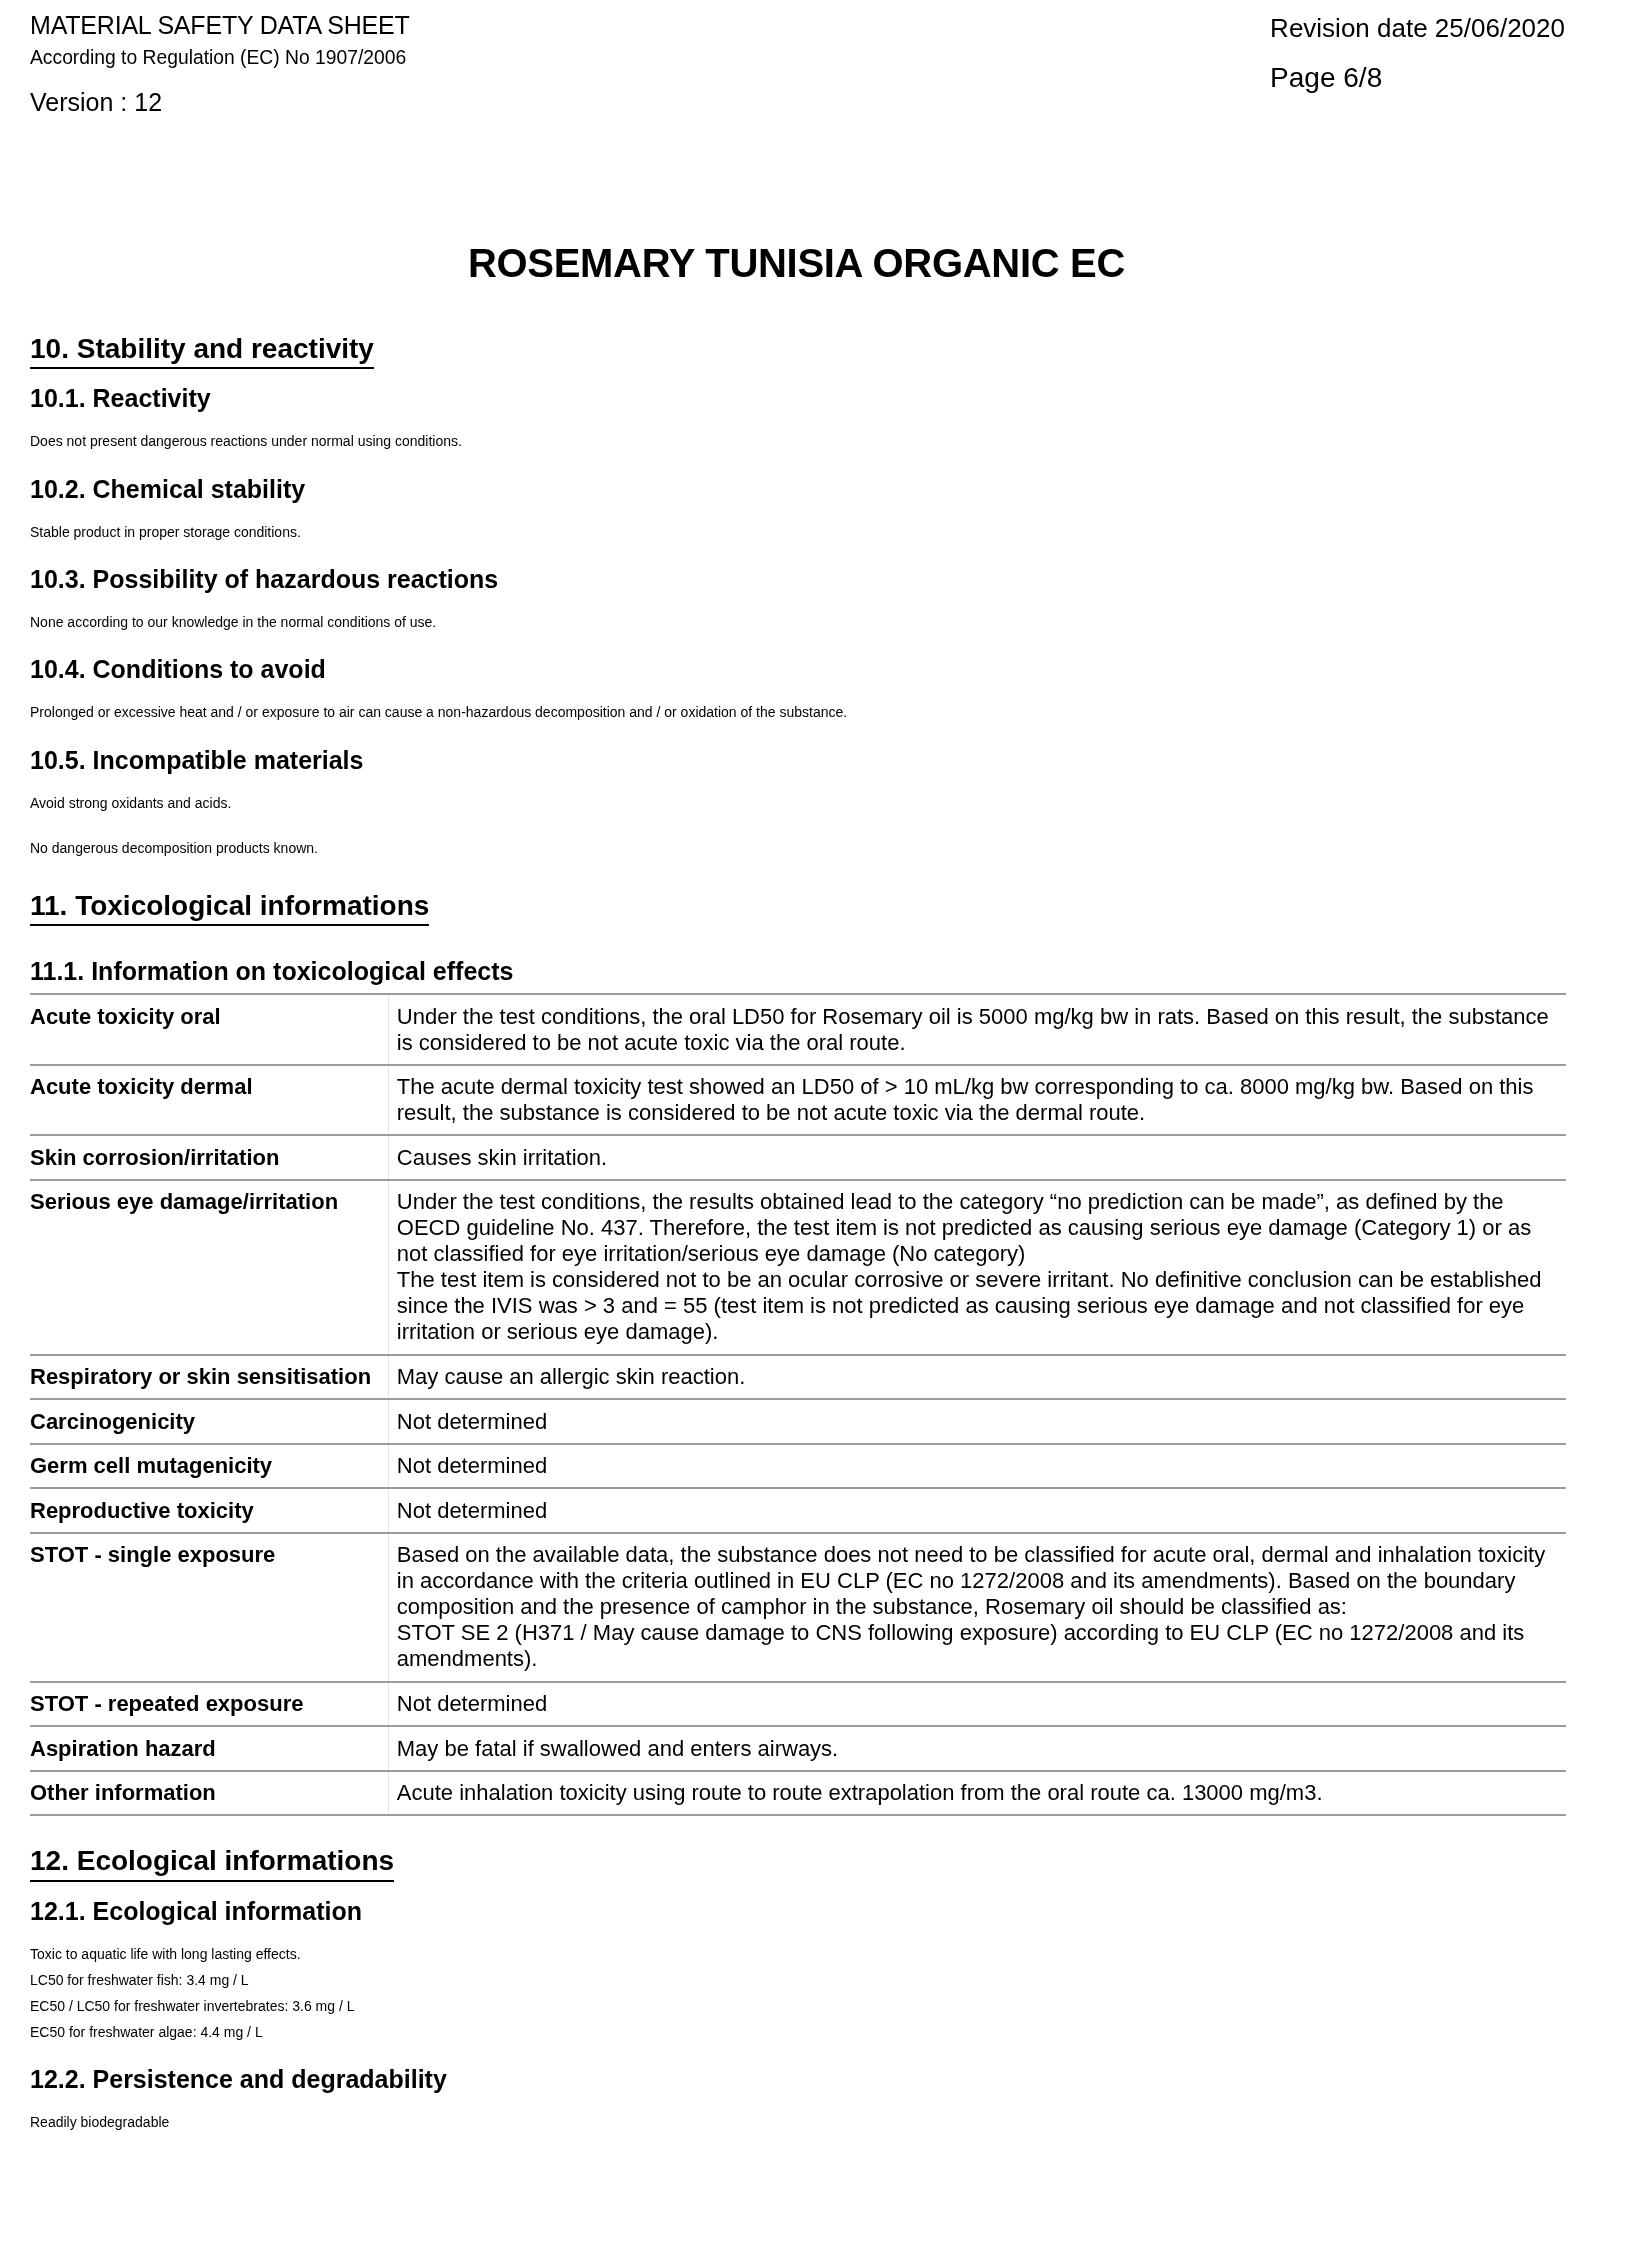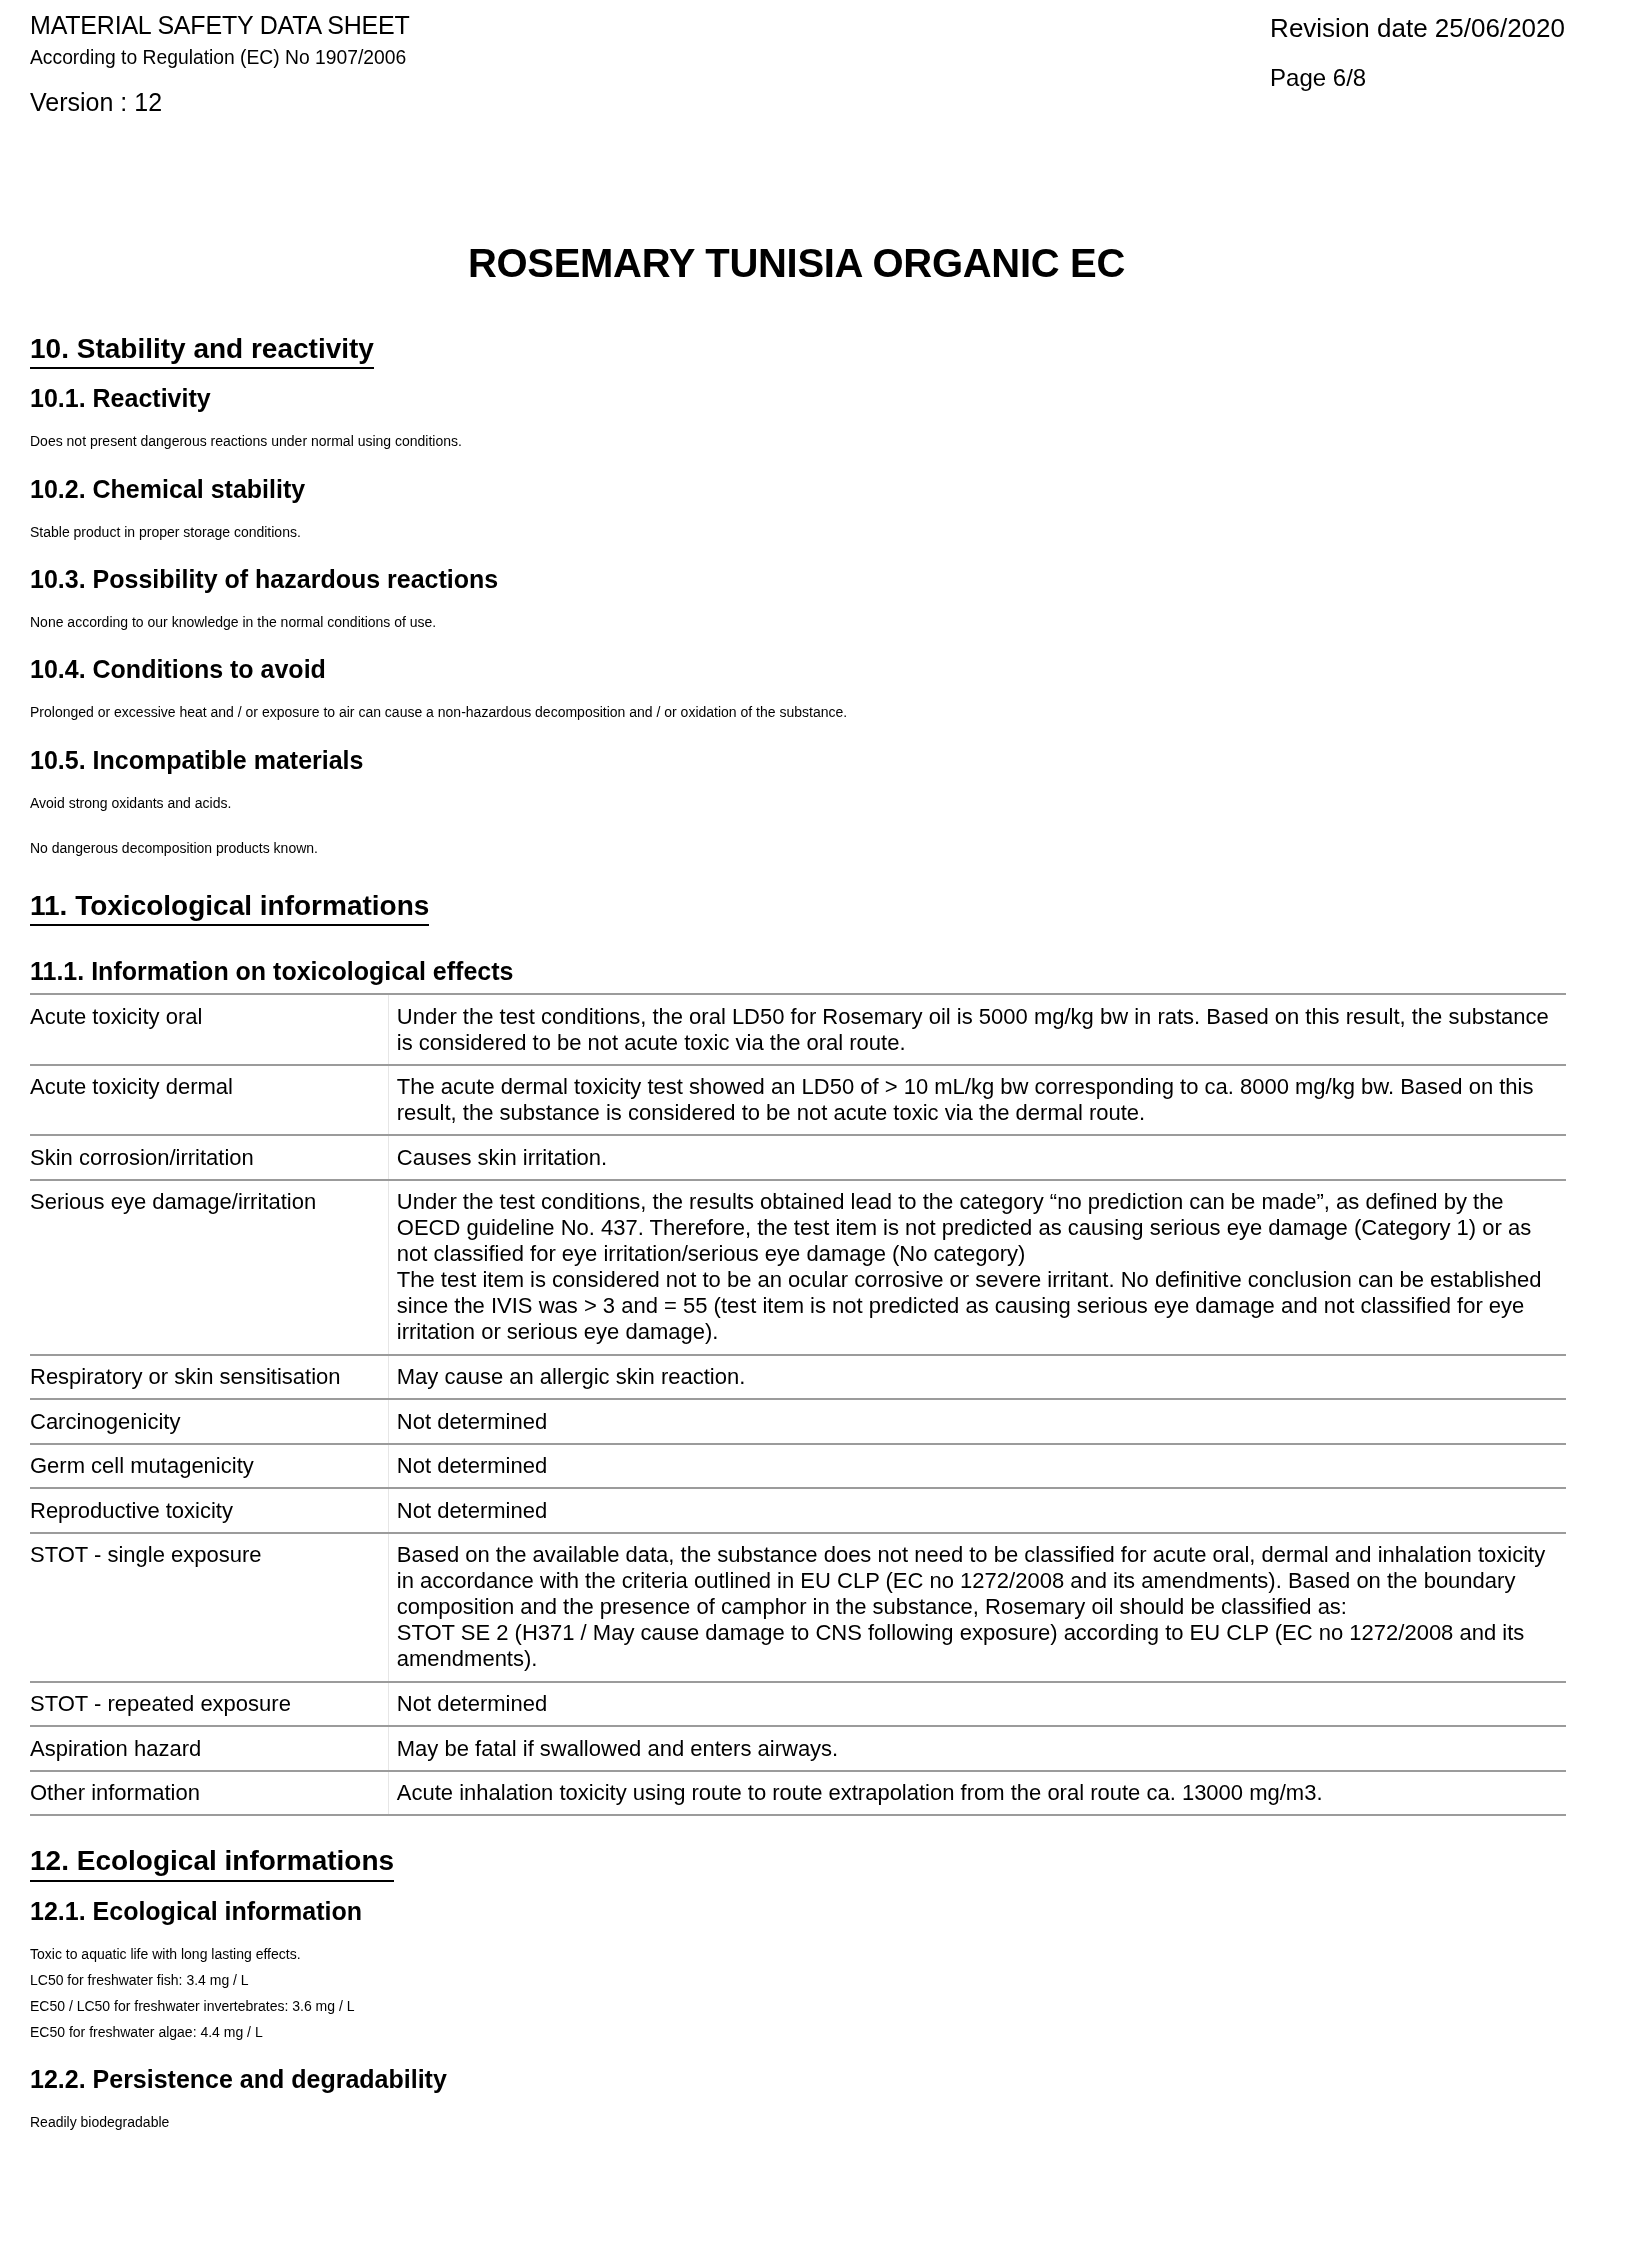--- a/index.html
+++ b/index.html
@@ -6,21 +6,21 @@
   body {
     width: 1651px; height: 2261px; position: relative; overflow: hidden;
     font-family: "Liberation Sans", sans-serif; color: #000;
   }
   .hdr-left { position: absolute; left: 30px; top: 9.7px; }
   .hdr-title { font-size: 25px; line-height: 30px; letter-spacing: -0.2px; }
   .hdr-reg { font-size: 19.3px; line-height: 23.5px; margin-top: 6px; }
   .hdr-version { font-size: 25px; line-height: 30px; margin-top: 18px; }
   .hdr-right { position: absolute; right: 86px; top: 12.4px; text-align: left; }
   .hdr-rev { font-size: 26px; line-height: 32px; }
-  .hdr-page { font-size: 24px; line-height: 28px; margin-top: 19.3px; }
+  .hdr-page { font-size: 28px; line-height: 28px; margin-top: 19.3px; }
 
   .product-title {
     position: absolute; left: 0; width: 1593px; top: 239px; text-align: center;
     font-size: 40px; font-weight: bold; line-height: 48px; letter-spacing: -0.3px;
   }
 
   .content { position: absolute; left: 30px; top: 332px; width: 1536px; }
   .sec-h {
     display: inline-block; font-size: 28px; font-weight: bold; line-height: 34px;
     border-bottom: 2.1px solid #000; padding-bottom: 1.4px; margin: 0;
@@ -36,21 +36,21 @@
   .s11 .sec-h { margin-bottom: 30px; }
   .s11 .sub-h { margin-bottom: 7px; }
 
   table.tox { width: 1536px; border-collapse: collapse; table-layout: fixed; }
   table.tox col.c1 { width: 358px; }
   table.tox td {
     vertical-align: top; font-size: 22px; line-height: 26px; padding: 8.3px 7px 8.3px 0;
   }
   table.tox tr { border-top: 2.8px solid #9b9b9b; }
   table.tox tr:last-child { border-bottom: 2.8px solid #9b9b9b; }
-  table.tox td.lbl { font-weight: normal; padding-left: 0; border-right: 1.4px solid #e6e6e6; }
+  table.tox td.lbl { font-weight: bold; padding-left: 0; border-right: 1.4px solid #e6e6e6; }
   table.tox td.val { padding-left: 8.3px; white-space: pre-line; }
   table.tox td.mid { vertical-align: middle; }
 
   .s12 { margin-top: 28px; }
   .s12 .sec-h { margin-bottom: 14px; }
   .s12 .sub-h { margin-bottom: 15px; }
   .s12 .body-t { margin-bottom: 19.3px; }
 </style>
 </head>
 <body>

